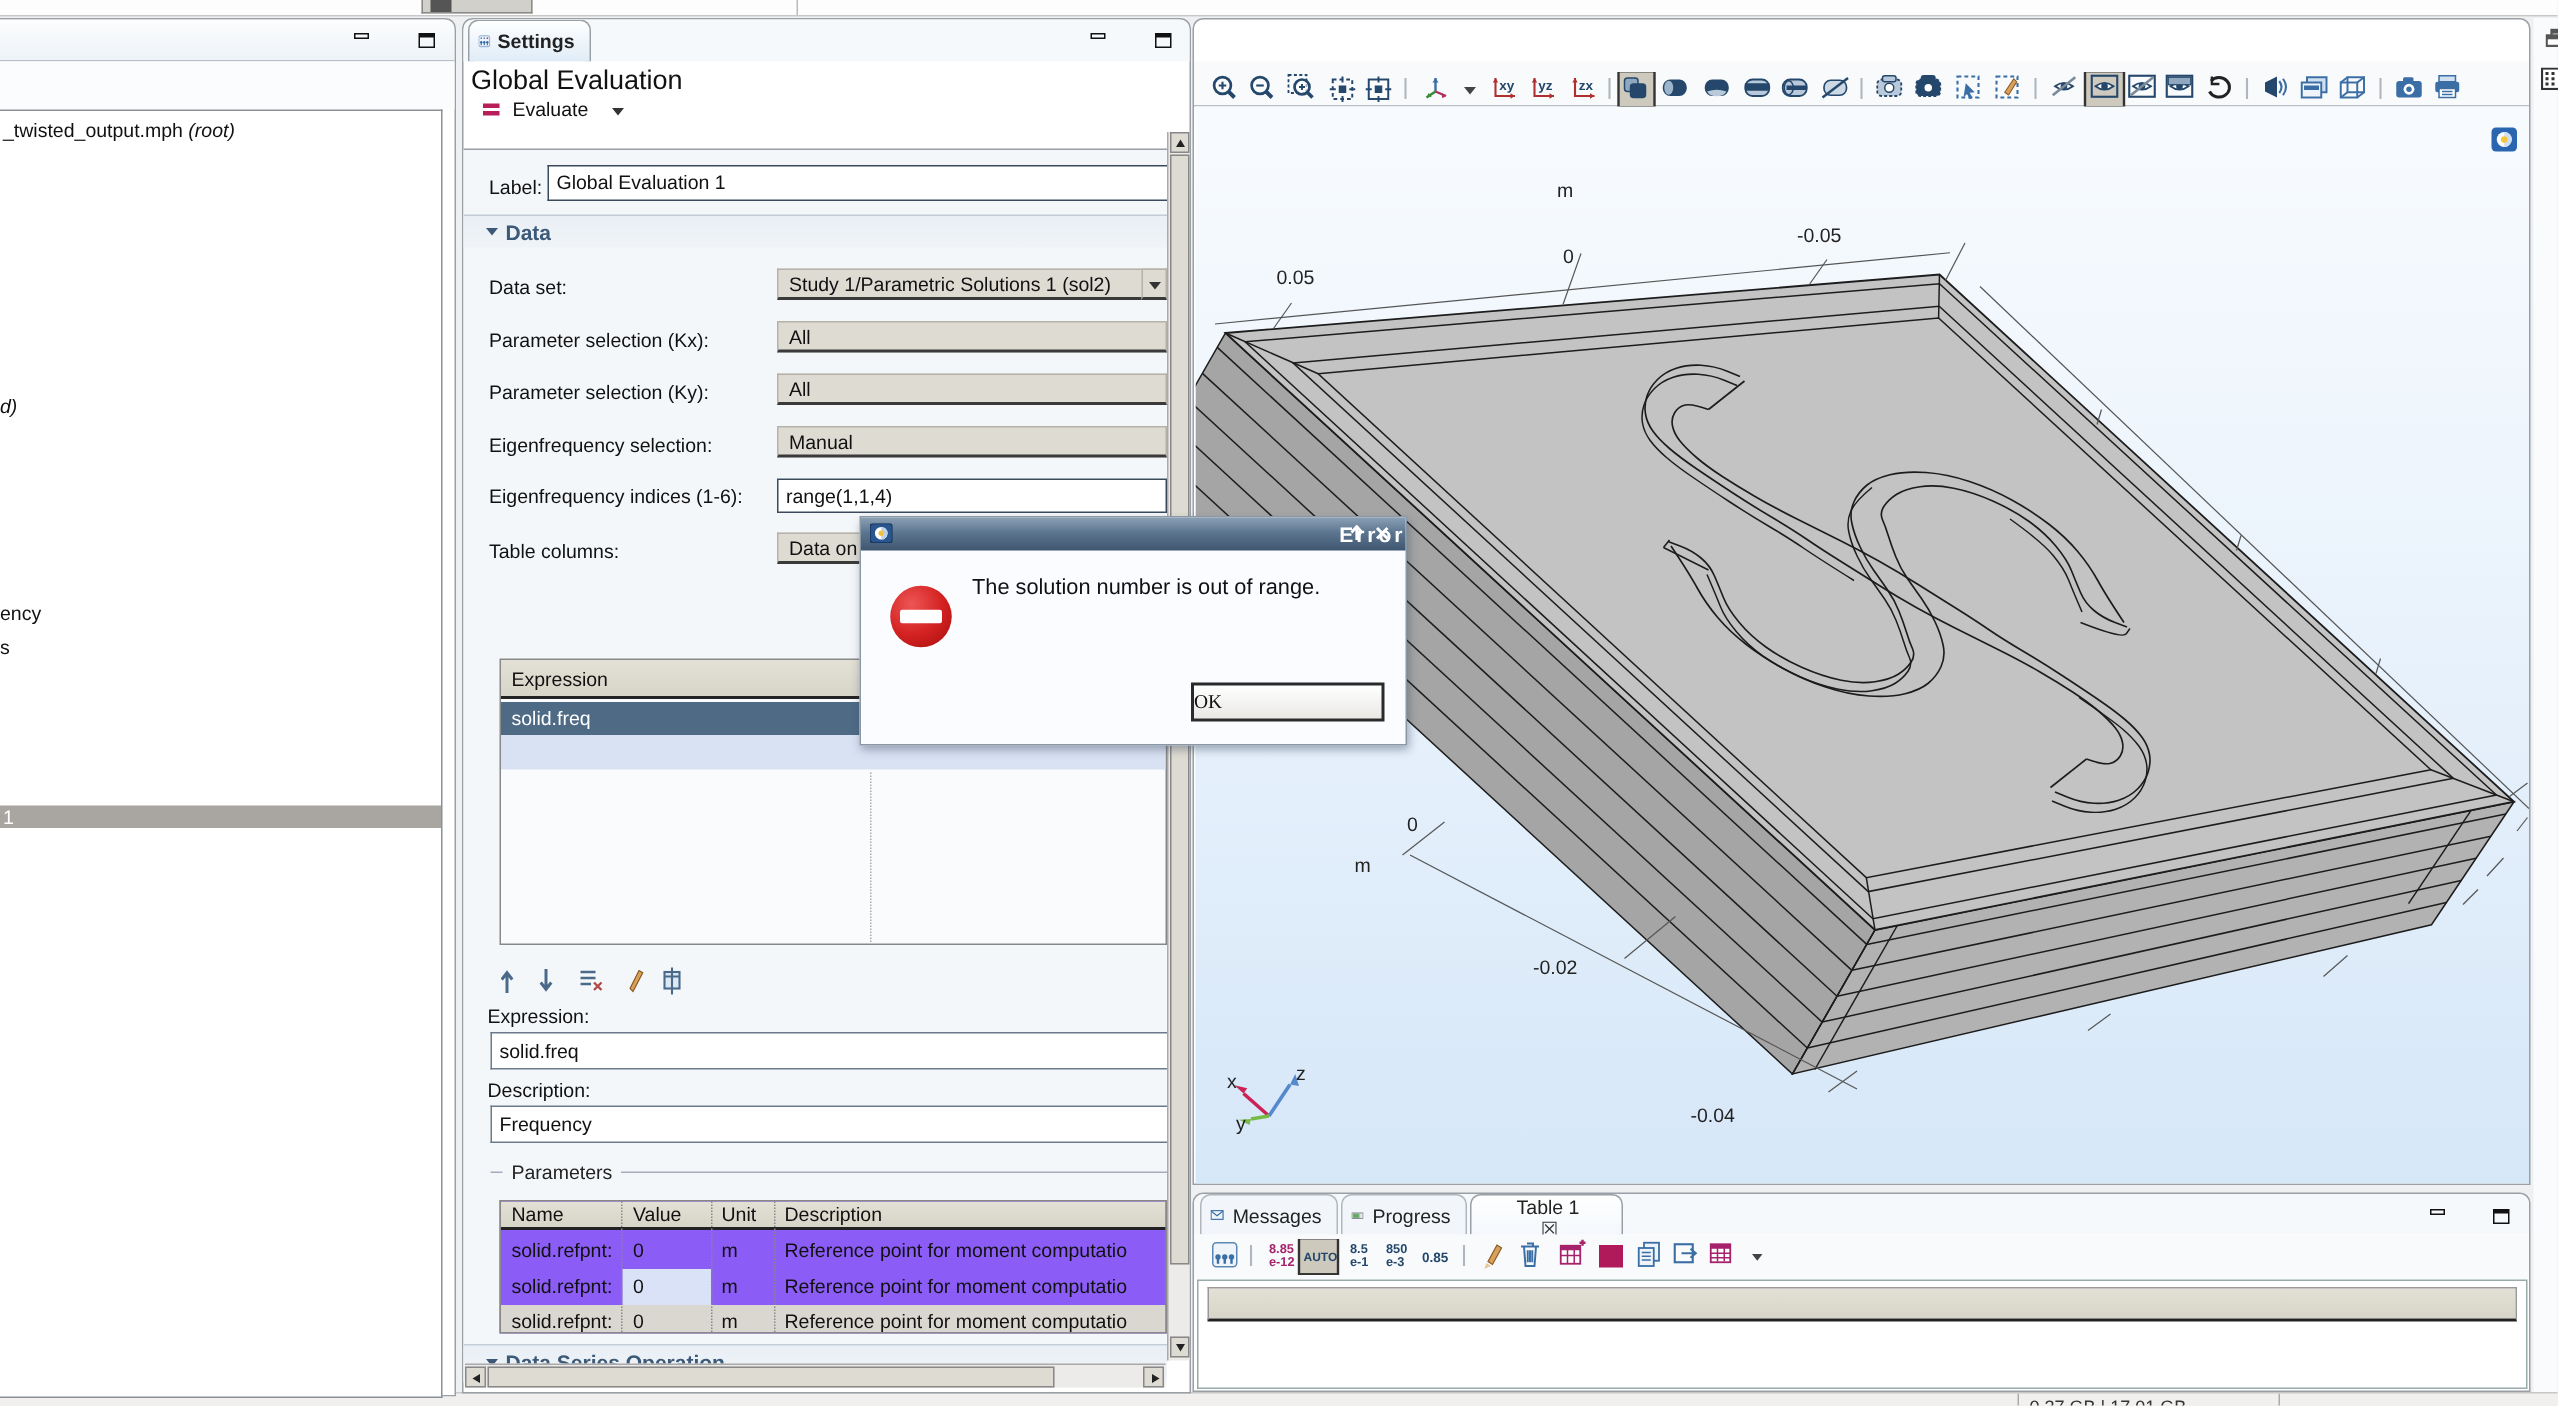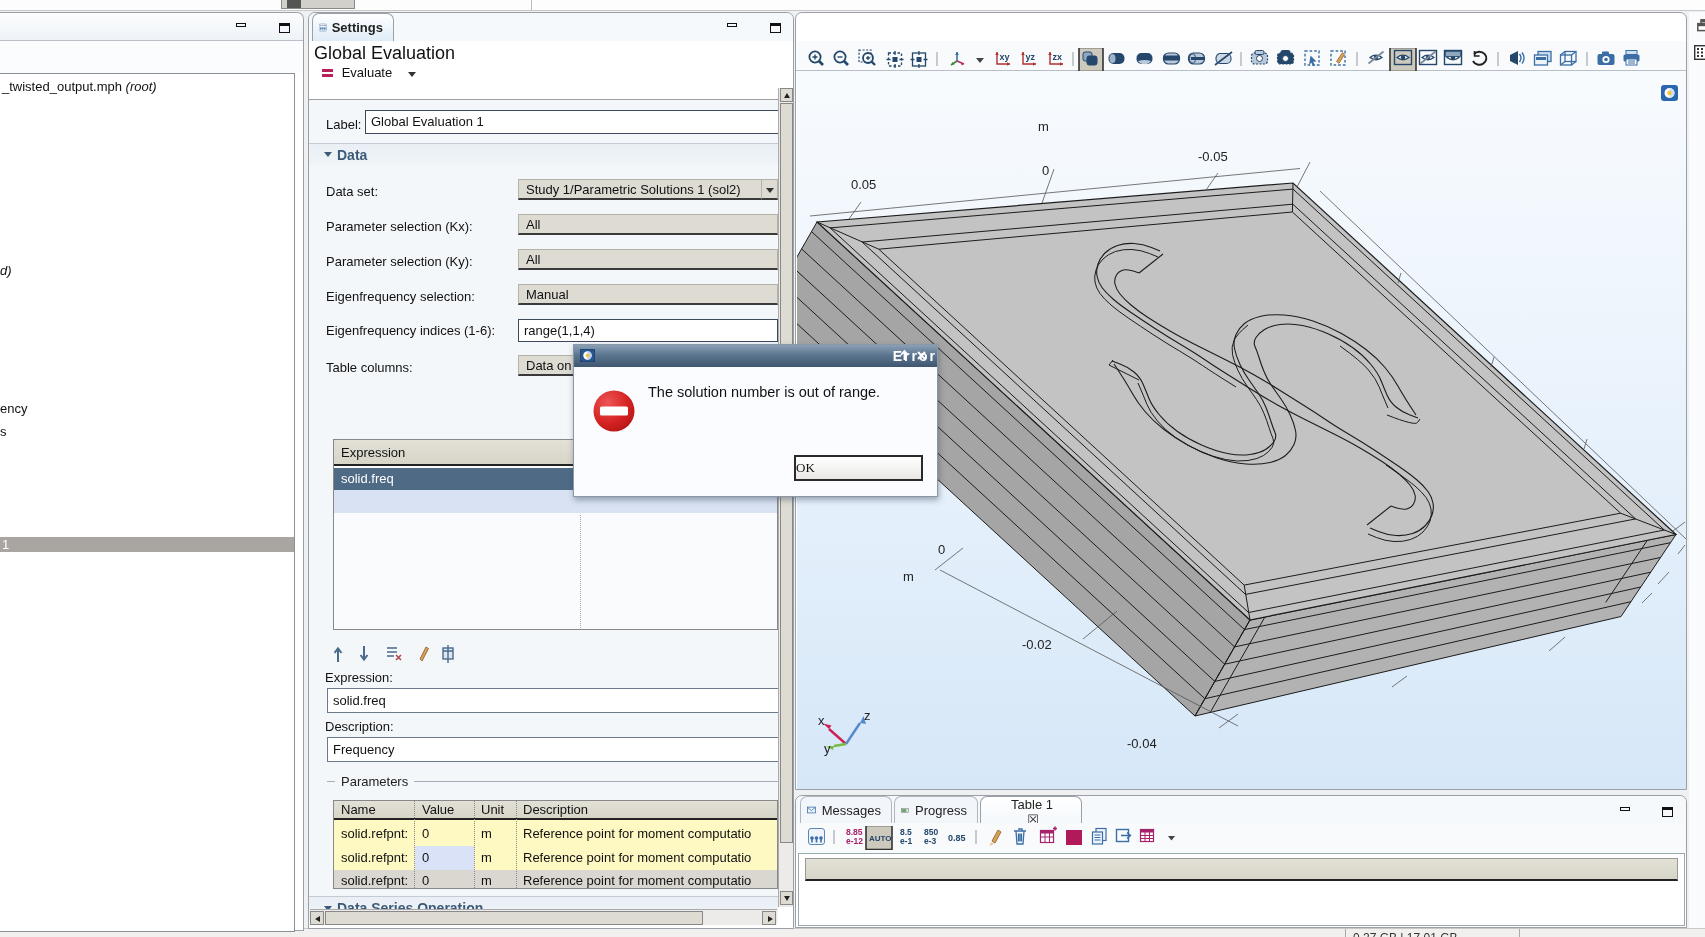--- a/index.html
+++ b/index.html
@@ -136,21 +136,21 @@
         </g>
     </svg>
     <div style="position:absolute;left:16px;top:570px;font-size:13px;color:#111;">Expression:</div>
     <div style="position:absolute;left:18px;top:588px;width:451px;height:25px;background:#fff;border:1px solid #6a7a8a;border-right:none;font-size:13px;color:#111;line-height:23px;padding-left:5px;">solid.freq</div>
     <div style="position:absolute;left:16px;top:619px;font-size:13px;color:#111;">Description:</div>
     <div style="position:absolute;left:18px;top:637px;width:451px;height:25px;background:#fff;border:1px solid #6a7a8a;border-right:none;font-size:13px;color:#111;line-height:23px;padding-left:5px;">Frequency</div>
 
     <div style="position:absolute;left:18px;top:681px;width:451px;height:0;border-top:1px solid #aab;"></div>
     <div style="position:absolute;left:26px;top:674px;background:#f4f7fa;padding:0 6px;font-size:13px;color:#222;">Parameters</div>
 
-    <div style="position:absolute;left:24px;top:700px;width:445px;height:89px;background:#fef9c3;border:1px solid #888;overflow:hidden;">
+    <div style="position:absolute;left:24px;top:700px;width:445px;height:89px;background:#8b5cf6;border:1px solid #888;overflow:hidden;">
       <div style="position:absolute;left:0;top:0;width:100%;height:19px;background:linear-gradient(#e3e0d5,#d7d4c8);border-bottom:2px solid #222;"></div>
       <div style="position:absolute;left:7px;top:1px;font-size:13px;color:#111;">Name</div>
       <div style="position:absolute;left:88px;top:1px;font-size:13px;color:#111;">Value</div>
       <div style="position:absolute;left:147px;top:1px;font-size:13px;color:#111;">Unit</div>
       <div style="position:absolute;left:189px;top:1px;font-size:13px;color:#111;">Description</div>
       <div style="position:absolute;left:81px;top:45px;width:59px;height:24px;background:#d9e2f6;"></div>
       <div style="position:absolute;left:0;top:69px;width:100%;height:21px;background:#d9d7cf;"></div>
       <div style="position:absolute;left:80px;top:0;width:1px;height:89px;border-left:1px dotted #888;"></div>
       <div style="position:absolute;left:140px;top:0;width:1px;height:89px;border-left:1px dotted #888;"></div>
       <div style="position:absolute;left:182px;top:0;width:1px;height:89px;border-left:1px dotted #888;"></div>

